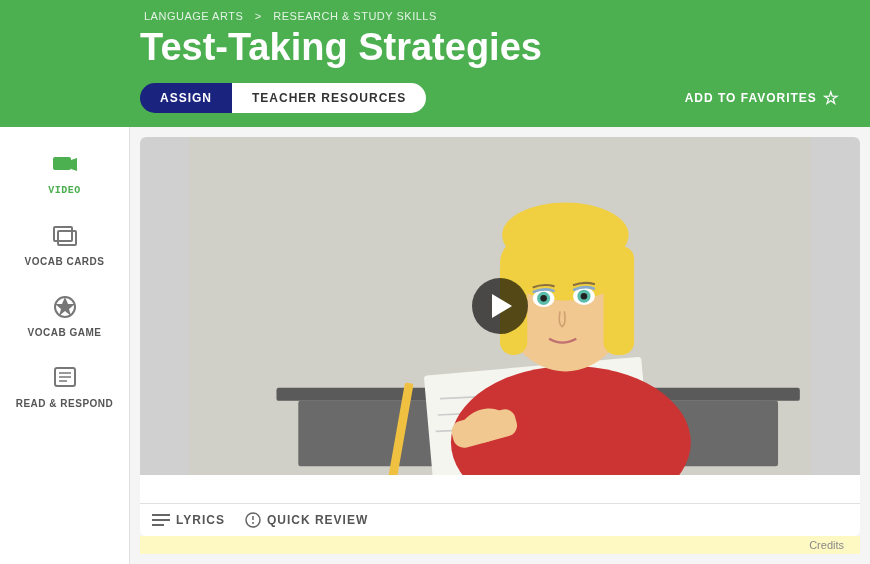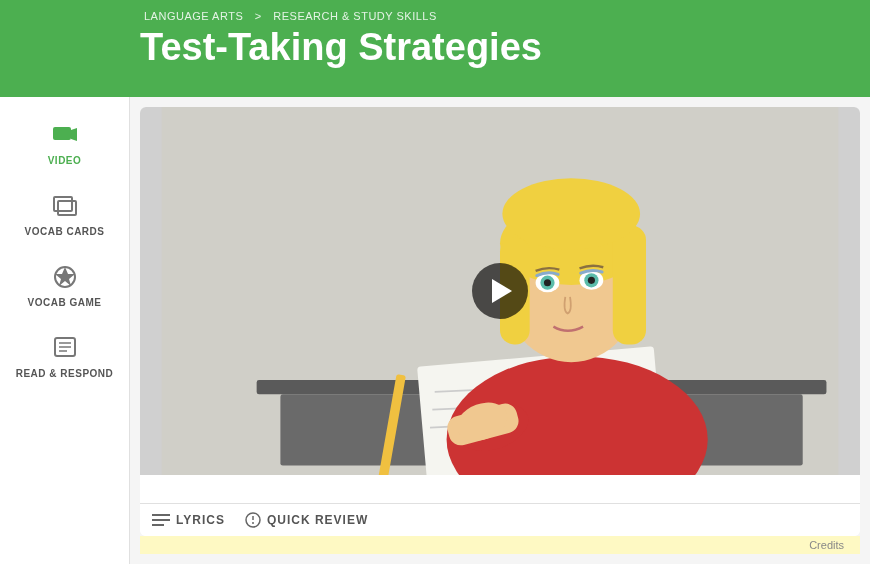--- a/index.html
+++ b/index.html
@@ -109,20 +109,21 @@
       display: flex;
       flex-direction: column;
       align-items: center;
       padding: 12px 10px;
       cursor: pointer;
       width: 100%;
       text-align: center;
     }
     .sidebar-item.active {
       color: #4caf50;
+      font-family: Liberation Mono, monospace;
     }
     .sidebar-icon {
       width: 32px;
       height: 32px;
       margin-bottom: 4px;
       display: flex;
       align-items: center;
       justify-content: center;
     }
     .sidebar-label {
@@ -261,20 +262,30 @@
 </head>
 <body>
 
 <div class="header">
   <div class="breadcrumb">
     <span>LANGUAGE ARTS</span>
     <span>&gt;</span>
     <span>RESEARCH &amp; STUDY SKILLS</span>
   </div>
   <div class="page-title">Test-Taking Strategies</div>
+  <div class="header-actions">
+    <div class="header-buttons">
+      <button class="btn-assign">ASSIGN</button>
+      <button class="btn-teacher">TEACHER RESOURCES</button>
+    </div>
+    <button class="btn-favorites">
+      <span>ADD TO FAVORITES</span>
+      <span class="star-icon">☆</span>
+    </button>
+  </div>
 </div>
 
 <div class="main-layout">
 
   <div class="sidebar">
 
     <div class="sidebar-item active">
       <div class="sidebar-icon">
         <svg class="icon-svg" viewBox="0 0 28 28" fill="none">
           <rect x="2" y="6" width="18" height="13" rx="2" fill="#4caf50"></rect>

